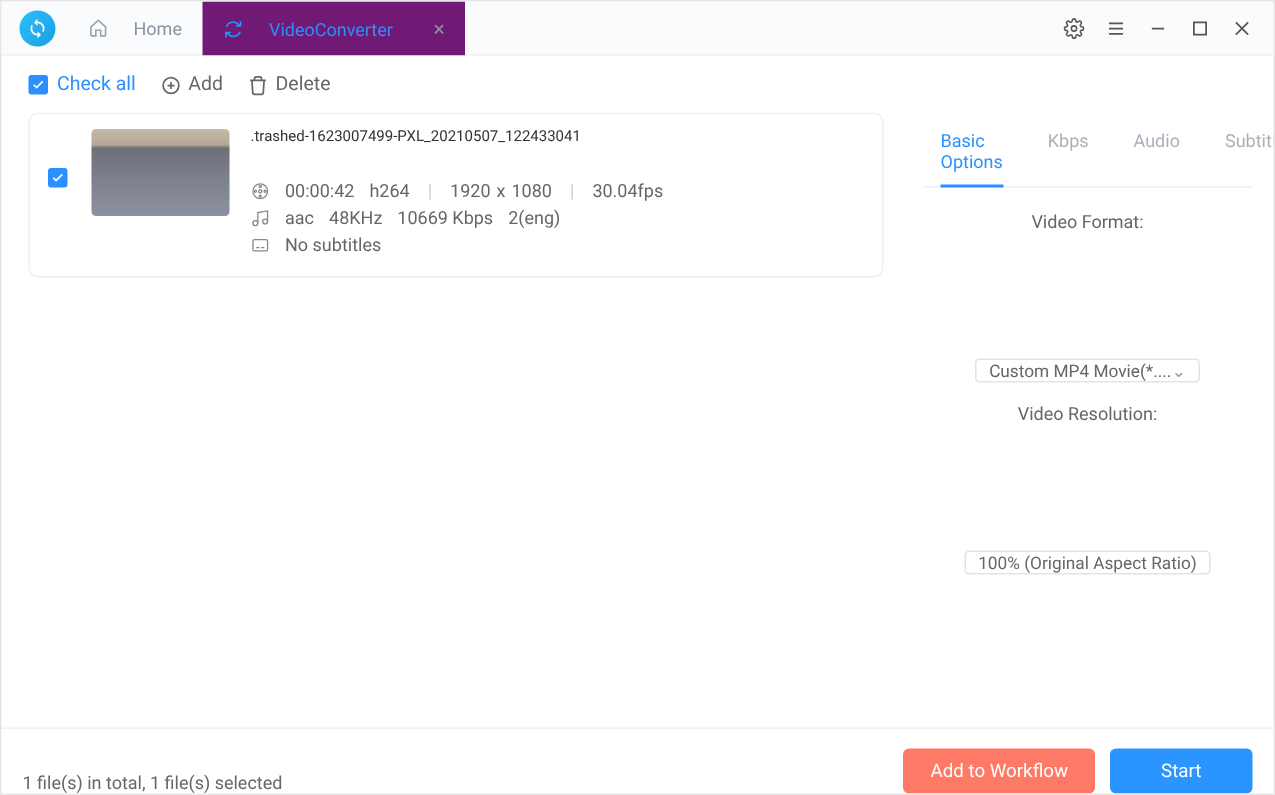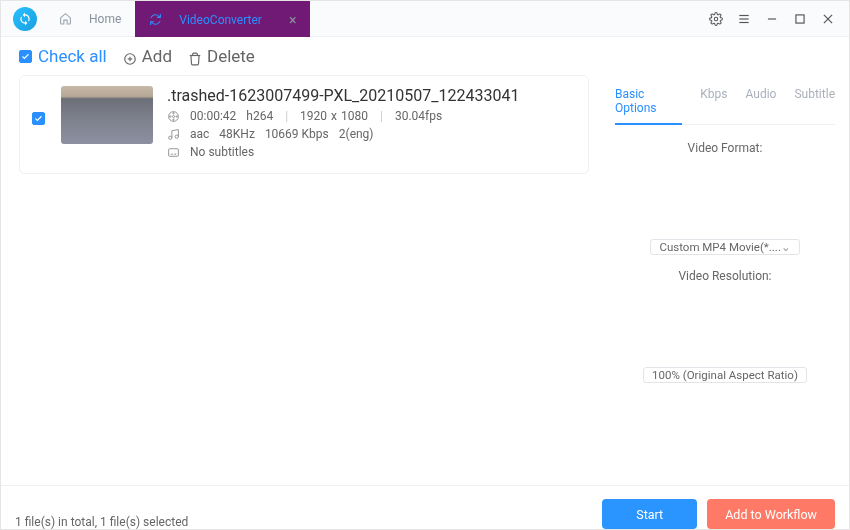--- a/index.html
+++ b/index.html
@@ -10,43 +10,43 @@
 .app-logo { width: 24px; height: 24px; border-radius: 50%; background: linear-gradient(135deg, #29c0ff, #1a9fe0); margin: 0 8px 0 4px; display: flex; align-items: center; justify-content: center; }
 .app-logo svg { width: 14px; height: 14px; fill: #fff; }
 .tab { height: 36px; display: flex; align-items: center; padding: 0 14px; font-size: 12px; color: #8a929e; cursor: pointer; gap: 17px; }
 .tab.active { background: #701a75; color: #2a8fff; border-top: 2px solid transparent; position: relative; }
 .tab.active::after { content:""; position:absolute; bottom:-1px; left:0; right:0; height:1px; background:#fff; }
 .tab .tab-close { margin-left: 10px; color: #8a929e; font-size: 14px; }
 .win-controls { margin-left: auto; display: flex; gap: 14px; padding-right: 6px; }
 .win-controls span, .win-controls svg { width: 14px; height: 14px; color: #555; cursor: pointer; }
 
 
-.toolbar { height: 38px; display: flex; align-items: center; padding: 0 18px; gap: 16px; font-size: 17px; color: #666; }
+.toolbar { height: 38px; display: flex; align-items: center; padding: 0 18px; gap: 16px; font-size: 13px; color: #666; }
 .chk { width: 13px; height: 13px; border: 1px solid #2a8fff; border-radius: 2px; display: inline-flex; align-items: center; justify-content: center; background: #2a8fff; }
 .chk svg { width: 9px; height: 9px; stroke: #fff; }
 .checkall-label { color: #2a8fff; margin-left: -10px; }
 .tool-btn { display: flex; align-items: flex-end; gap: 5px; cursor: pointer; color: #666; }
 
 
 .main { flex: 1; display: flex; overflow: hidden; }
 .left { flex: 1; padding: 0 12px 0 18px; overflow: auto; }
 .card { display: flex; gap: 14px; border: 1px solid #eef0f3; border-radius: 6px; padding: 10px 12px; align-items: flex-start; background: #fff; }
 .card-check { margin-top: 26px; margin-right: 2px; }
 .thumb { width: 92px; height: 58px; border-radius: 3px; background: linear-gradient(180deg,#c7b9a8 0%,#b6a895 18%,#6d6f78 22%,#7e828e 60%,#8d90a0 100%); position: relative; overflow: hidden; }
 .file-info { flex: 1; font-size: 12px; color: #666; }
-.file-name { color: #333; margin-bottom: 4px; font-size: 16px; }
+.file-name { color: #333; margin-bottom: 23px; font-size: 10px; }
 .meta-row { display: flex; align-items: center; gap: 10px; margin-bottom: 4px; }
 .meta-row .sep::before { content: "|"; color: #ccc; margin: 0 2px; }
 .meta-row svg { width: 13px; height: 13px; color: #888; flex-shrink: 0; }
 .dim-x { margin: 0 4px; }
 
 
 .right { width: 248px; padding: 0 14px; font-size: 12px; }
 .opt-tabs { display: flex; gap: 18px; margin: 6px 0 16px 0; border-bottom: 1px solid #eef0f3; }
-.opt-tab { padding: 6px 0 8px 0; color: #aab0ba; cursor: pointer; font-size: 12px; }
+.opt-tab { padding: 6px 0 8px 0; color: #aab0ba; cursor: pointer; font-size: 12px; margin-left: 12px; }
 .opt-tab.active { color: #2a8fff; border-bottom: 2px solid #2a8fff; margin-bottom: -1px; }
 .field-row { display: flex; align-items: center; margin-bottom: 14px; gap: 8px; flex-direction: column; }
 .field-label { flex: 0 0 90px; text-align: right; color: #666; }
 .select { flex: 1; border: 1px solid #e1e4e9; border-radius: 3px; height: 26px; display: flex; align-items: center; padding: 0 8px; color: #666; font-size: 11.5px; overflow: hidden; white-space: nowrap; position: relative; cursor: pointer; }
 .select .chev { margin-left: auto; color: #999; }
 .select span.val { overflow: hidden; text-overflow: ellipsis; }
 
 
 .footer { height: 44px; border-top: 1px solid #eef0f3; display: flex; align-items: flex-end; padding: 0 14px; font-size: 12px; color: #666; background: #fff; }
 .footer .actions { margin-left: auto; display: flex; gap: 10px; }
@@ -192,16 +192,16 @@
       <div class="select">
         <span class="val">100% (Original Aspect Ratio)</span>
       </div>
     </div>
   </div>
 </div>
 
 <div class="footer">
   <span>1 file(s) in total, 1 file(s) selected</span>
   <div class="actions">
+    <button class="btn btn-workflow">Add to Workflow</button>
     <button class="btn btn-start">Start</button>
-    <button class="btn btn-workflow">Add to Workflow</button>
   </div>
 </div>
 
 </body></html>

